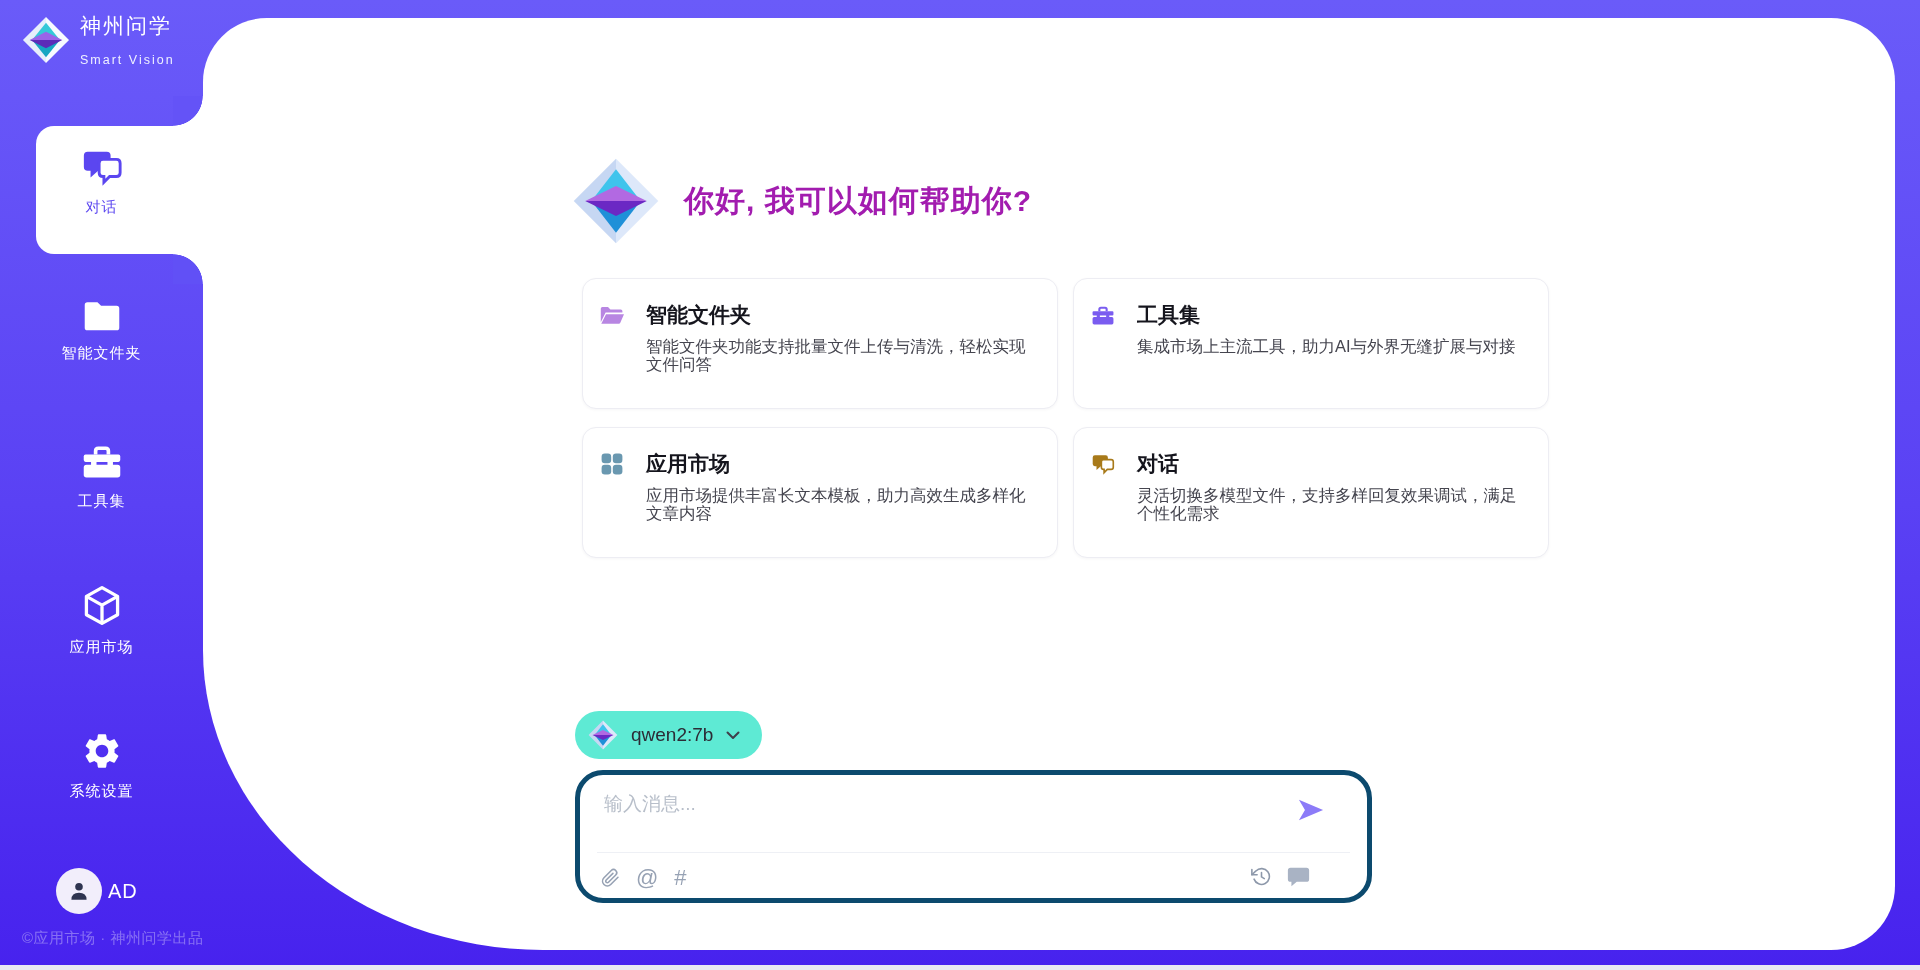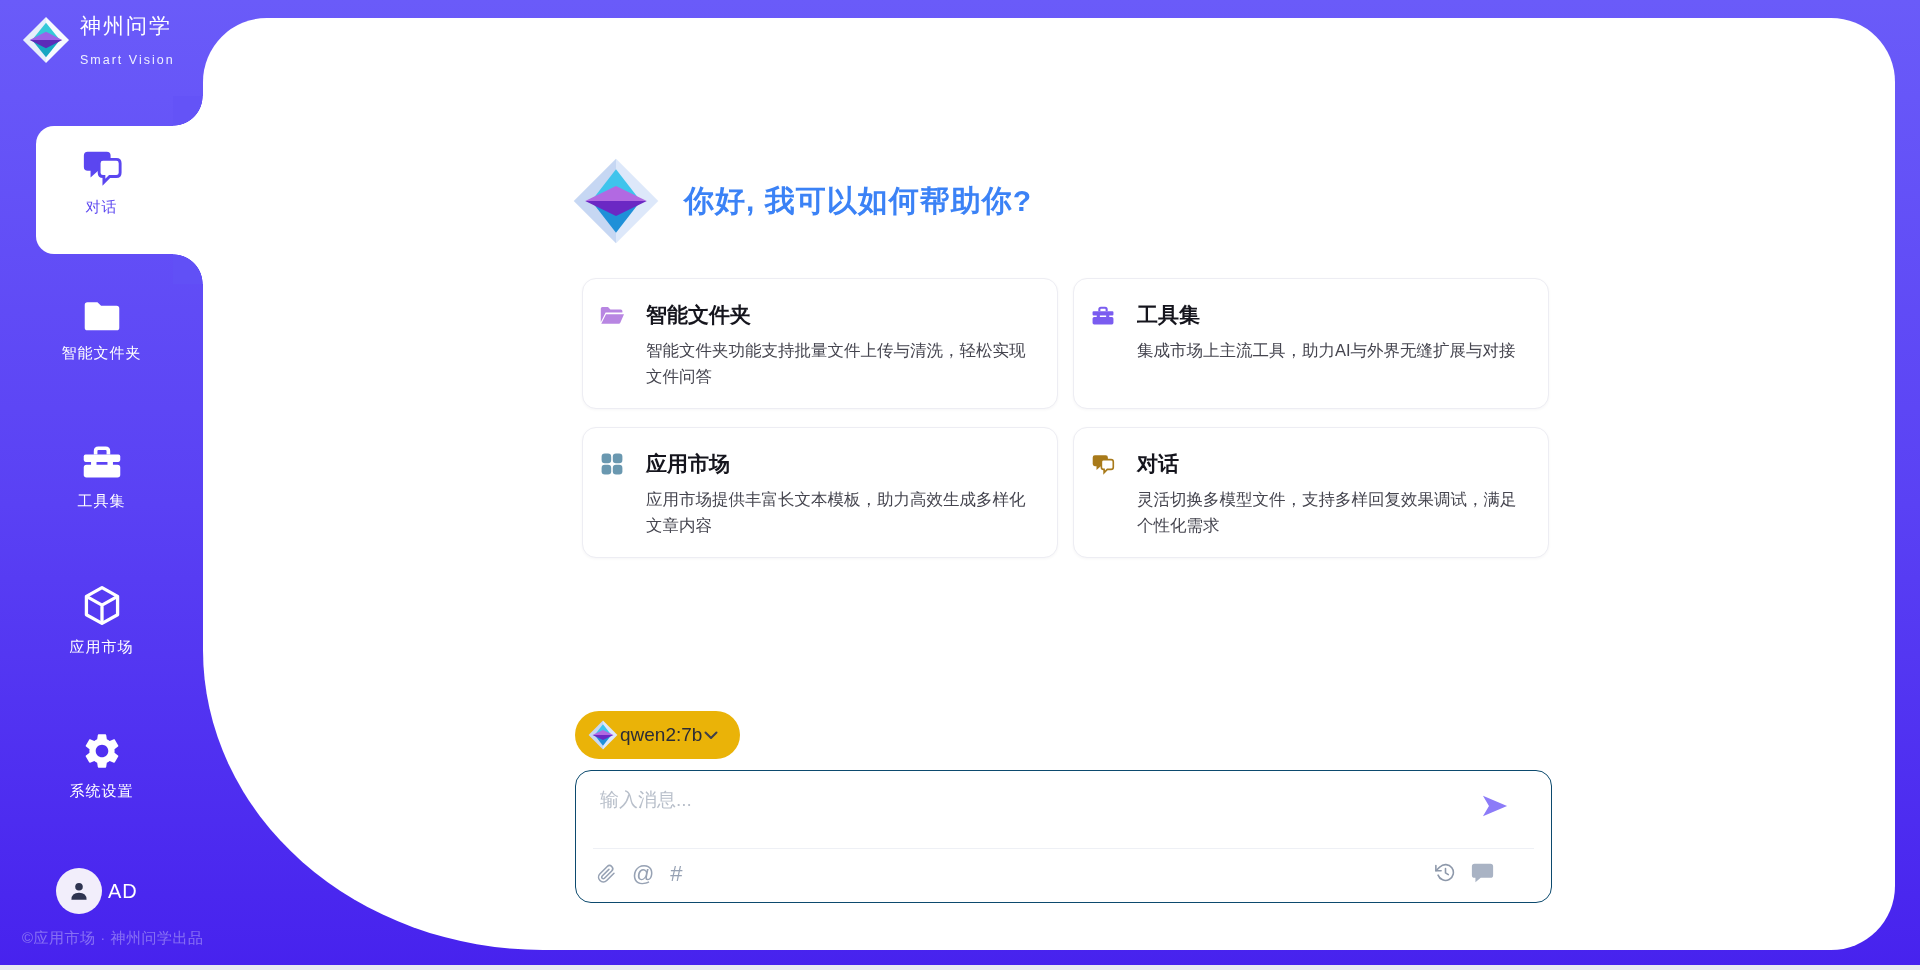--- a/index.html
+++ b/index.html
@@ -40,38 +40,38 @@
   .nav-gear    { top:730px;text-align:center; }
 
   .user-row { position:absolute; left:56px; top:868px; display:flex; align-items:center; gap:6px; z-index:2; cursor:pointer; }
   .avatar { width:46px; height:46px; border-radius:50%; background:#f2eefb; display:flex; align-items:center; justify-content:center; }
   .user-name { color:#ffffff; font-size:20px; letter-spacing:1px; }
   .side-footer { position:absolute; left:22px; top:929px; font-size:15px; color:rgba(255,255,255,0.34); letter-spacing:0.5px; z-index:2; white-space:nowrap; }
 
   
   .greeting { position:absolute; left:572px; top:155px; display:flex; align-items:center; gap:24px; z-index:2; }
   .greeting-logo { width:88px; height:92px; }
-  .greeting-text { font-size:30px; font-weight:bold; color:#3b82f6; letter-spacing:1px; }
+  .greeting-text { font-size:30px; font-weight:bold; color:#a21caf; letter-spacing:1px; }
 
   .cards { position:absolute; left:582px; top:278px; display:grid;
     grid-template-columns:476px 476px; grid-auto-rows:131px; column-gap:15px; row-gap:18px; z-index:2; }
   .card { background:#fff; border:1px solid #ededf3; border-radius:14px; padding:22px 24px 18px 16px;
     box-shadow:0 1px 3px rgba(25,25,60,0.04); cursor:pointer; }
   .card-head { display:flex; align-items:center; gap:21px; }
   .card-icon { width:26px; height:24px; flex:0 0 auto; }
   .card-title { font-size:21px; font-weight:bold; color:#15151d; }
-  .card-desc { margin:8px 0 0 47px; font-size:16.5px; color:#45454f; line-height:26px; }
-
-  .model-pill { position:absolute; left:575px; top:711px; height:48px; border-radius:24px; background:#eab308;
-    display:flex; align-items:center; gap:2px; padding:0 22px 0 13px; z-index:2; cursor:pointer; }
+  .card-desc { margin:8px 0 0 47px; font-size:16.5px; color:#45454f; line-height:18px; }
+
+  .model-pill { position:absolute; left:575px; top:711px; height:48px; border-radius:24px; background:#5eead4;
+    display:flex; align-items:center; gap:13px; padding:0 22px 0 13px; z-index:2; cursor:pointer; }
   .model-logo { width:30px; height:32px; }
   .model-name { font-size:19px; color:#2c2c36; }
 
-  .composer { position:absolute; left:575px; top:770px; width:977px; height:133px;
-    background:#fff; border:1px solid #0c4a6e; border-radius:16px; z-index:2; }
+  .composer { position:absolute; left:575px; top:770px; width:797px; height:133px;
+    background:#fff; border:5px solid #0c4a6e; border-radius:28px; z-index:2; }
   .composer textarea { position:absolute; left:24px; top:16px; width:870px; height:52px;
     border:none; outline:none; resize:none; background:transparent;
     font-family:"Liberation Sans", sans-serif; font-size:19px; color:#333; }
   .composer textarea::placeholder { color:#b8bfca; }
   .send-btn { position:absolute; right:40px; top:21px; width:32px; height:30px; color:#8c7bf8; cursor:pointer; background:none; border:none; }
   .composer-divider { position:absolute; left:17px; right:17px; top:77px; height:1px; background:#eef0f5; }
   .composer-tools { position:absolute; left:21px; top:90px; display:flex; align-items:center; gap:16px; color:#97a2b4; }
   .composer-tools .glyph-btn { font-size:22px; color:#97a2b4; background:none; border:none; cursor:pointer; font-family:"Liberation Sans", sans-serif; }
   .composer-right { position:absolute; right:56px; top:90px; display:flex; align-items:center; gap:14px; }
   .icon-btn { background:none; border:none; cursor:pointer; padding:0; line-height:0; }

